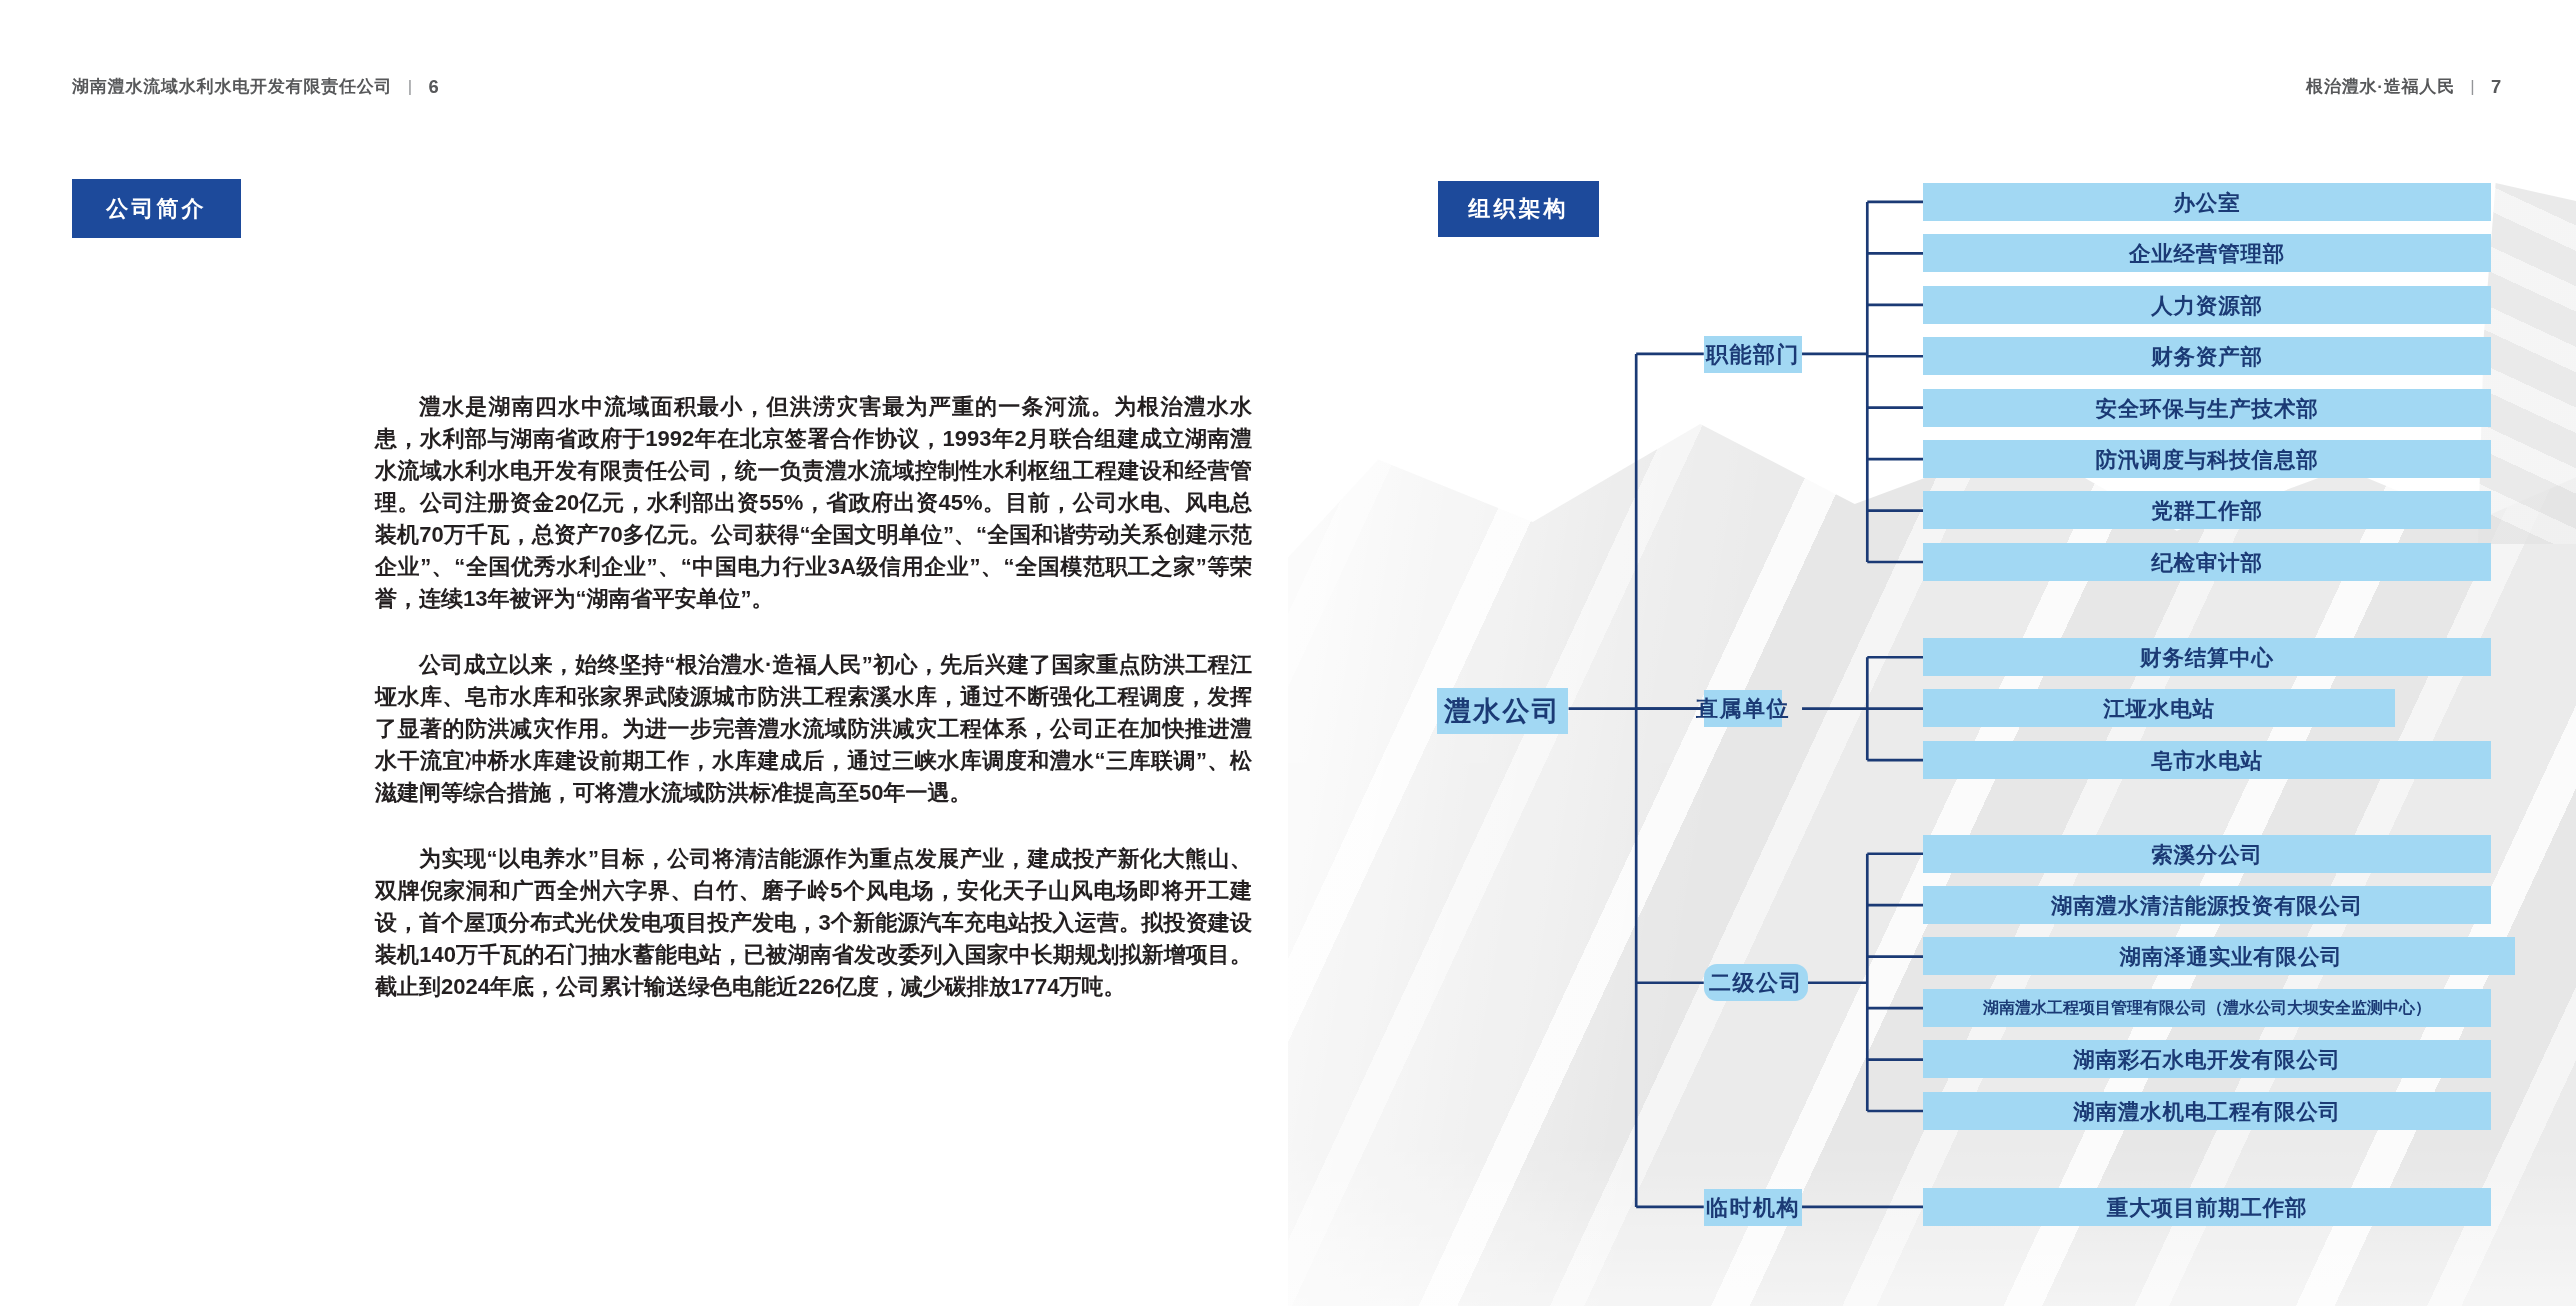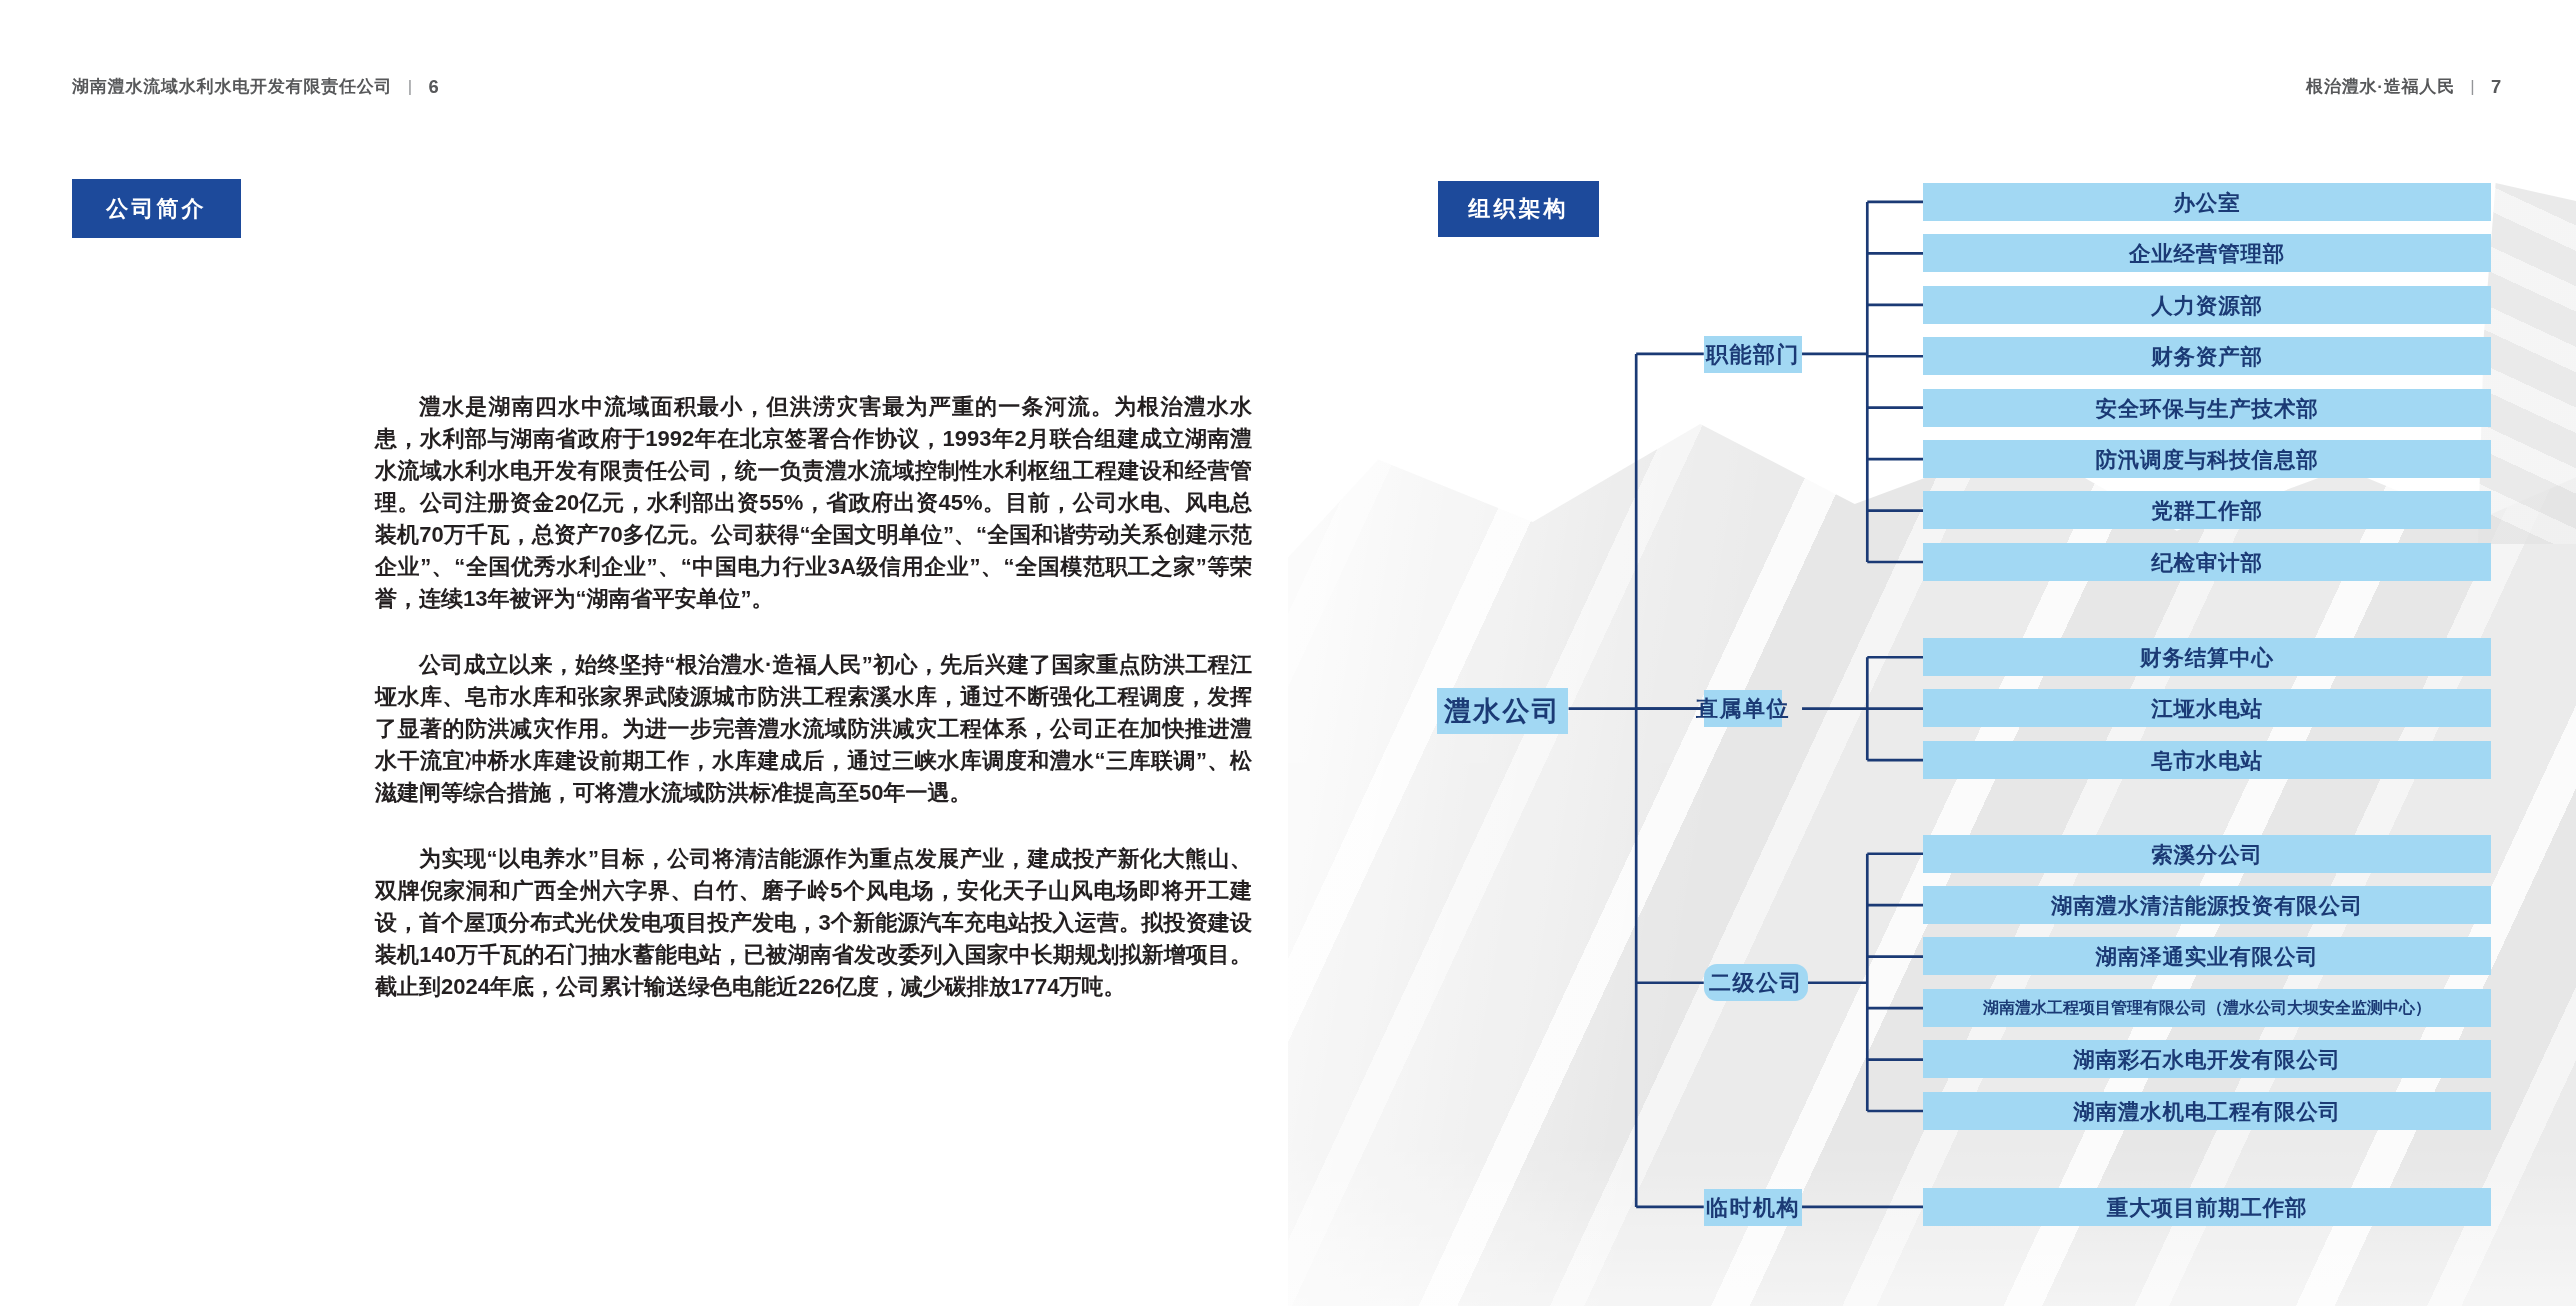--- a/index.html
+++ b/index.html
@@ -141,26 +141,26 @@
       <div class="org-bar" style="left: 1923px; top: 183px; width: 568px; height: 38px;">办公室</div>
       <div class="org-bar" style="left: 1923px; top: 234px; width: 568px; height: 38px;">企业经营管理部</div>
       <div class="org-bar" style="left: 1923px; top: 286px; width: 568px; height: 38px;">人力资源部</div>
       <div class="org-bar" style="left: 1923px; top: 337px; width: 568px; height: 38px;">财务资产部</div>
       <div class="org-bar" style="left: 1923px; top: 389px; width: 568px; height: 38px;">安全环保与生产技术部</div>
       <div class="org-bar" style="left: 1923px; top: 440px; width: 568px; height: 38px;">防汛调度与科技信息部</div>
       <div class="org-bar" style="left: 1923px; top: 491px; width: 568px; height: 38px;">党群工作部</div>
       <div class="org-bar" style="left: 1923px; top: 543px; width: 568px; height: 38px;">纪检审计部</div>
       <div class="org-label" style="left: 1704px; top: 690px; width: 78px; height: 37px;">直属单位</div>
       <div class="org-bar" style="left: 1923px; top: 638px; width: 568px; height: 38px;">财务结算中心</div>
-      <div class="org-bar" style="left: 1923px; top: 689px; width: 568px; height: 38px;">江垭水电站</div>
+      <div class="org-bar" style="left: 1923px; top: 689px; width: 472px; height: 38px;">江垭水电站</div>
       <div class="org-bar" style="left: 1923px; top: 741px; width: 568px; height: 38px;">皂市水电站</div>
       <div class="org-label" style="left: 1704px; top: 964px; width: 104px; height: 37px; border-radius: 13px;">二级公司</div>
       <div class="org-bar" style="left: 1923px; top: 835px; width: 568px; height: 38px;">索溪分公司</div>
       <div class="org-bar" style="left: 1923px; top: 886px; width: 568px; height: 38px;">湖南澧水清洁能源投资有限公司</div>
-      <div class="org-bar" style="left: 1923px; top: 937px; width: 568px; height: 38px;">湖南泽通实业有限公司</div>
+      <div class="org-bar" style="left: 1923px; top: 937px; width: 568px; height: 38px; padding-left: 24px;">湖南泽通实业有限公司</div>
       <div class="org-bar small" style="left: 1923px; top: 989px; width: 568px; height: 38px;">湖南澧水工程项目管理有限公司（澧水公司大坝安全监测中心）</div>
       <div class="org-bar" style="left: 1923px; top: 1040px; width: 568px; height: 38px;">湖南彩石水电开发有限公司</div>
       <div class="org-bar" style="left: 1923px; top: 1092px; width: 568px; height: 38px;">湖南澧水机电工程有限公司</div>
       <div class="org-label" style="left: 1704px; top: 1189px; width: 98px; height: 37px;">临时机构</div>
       <div class="org-bar" style="left: 1923px; top: 1188px; width: 568px; height: 38px;">重大项目前期工作部</div>
     </div>
 
 </div>
 
 

